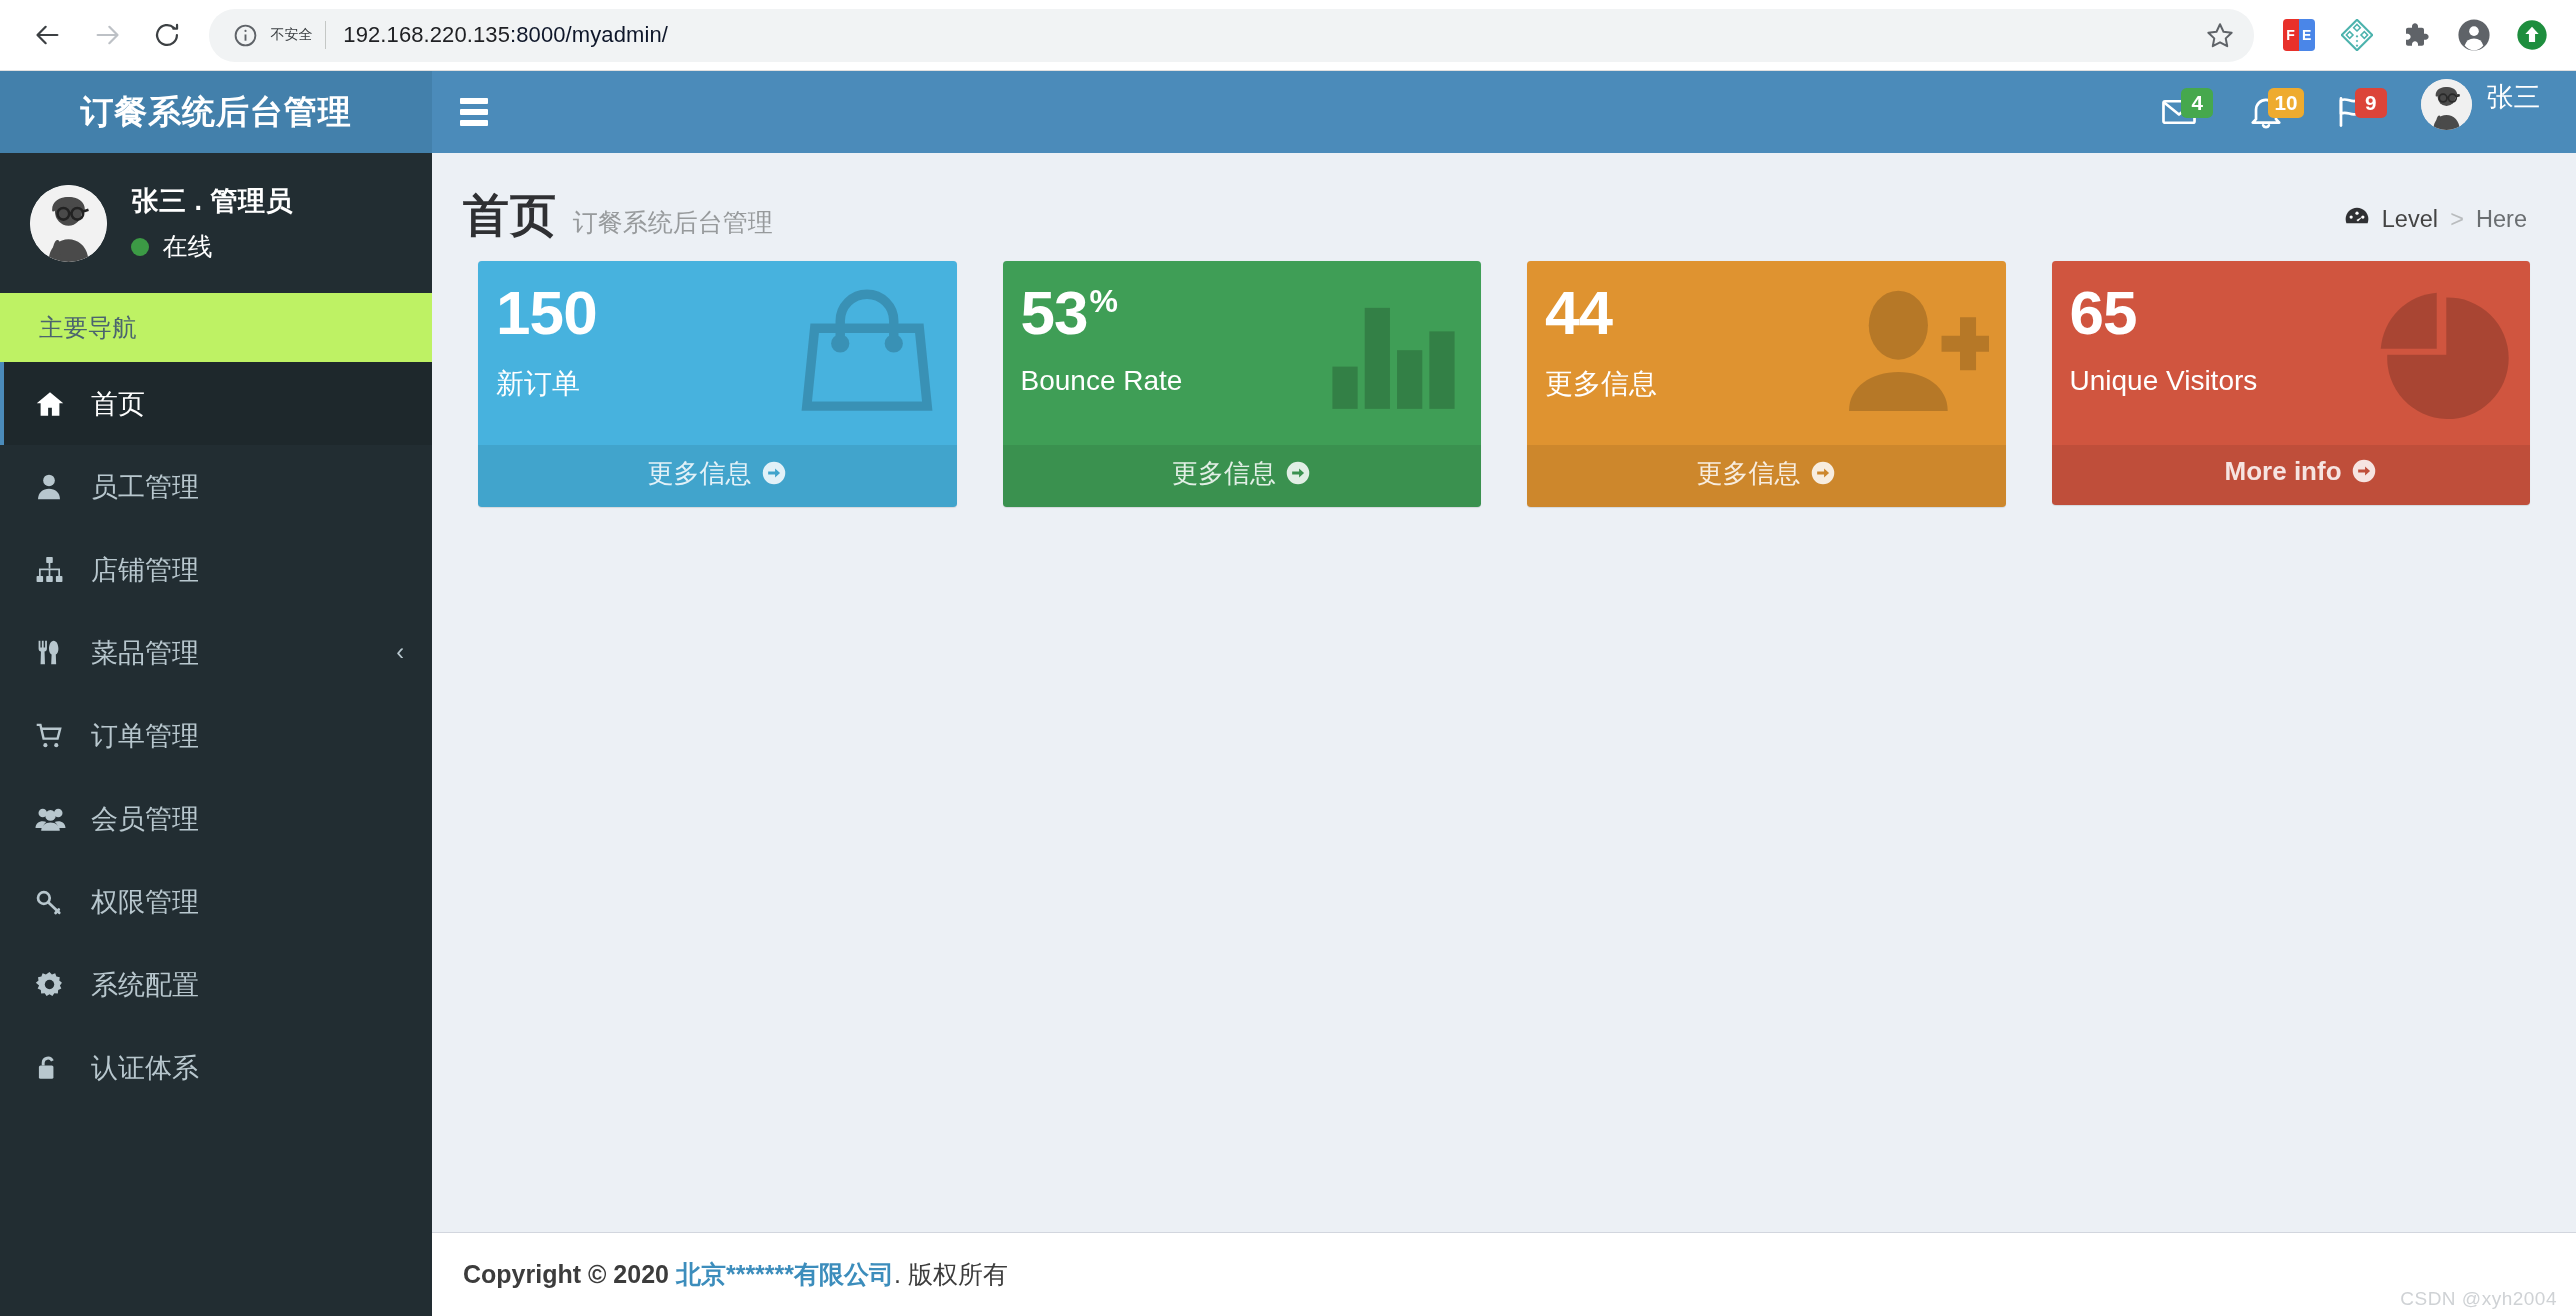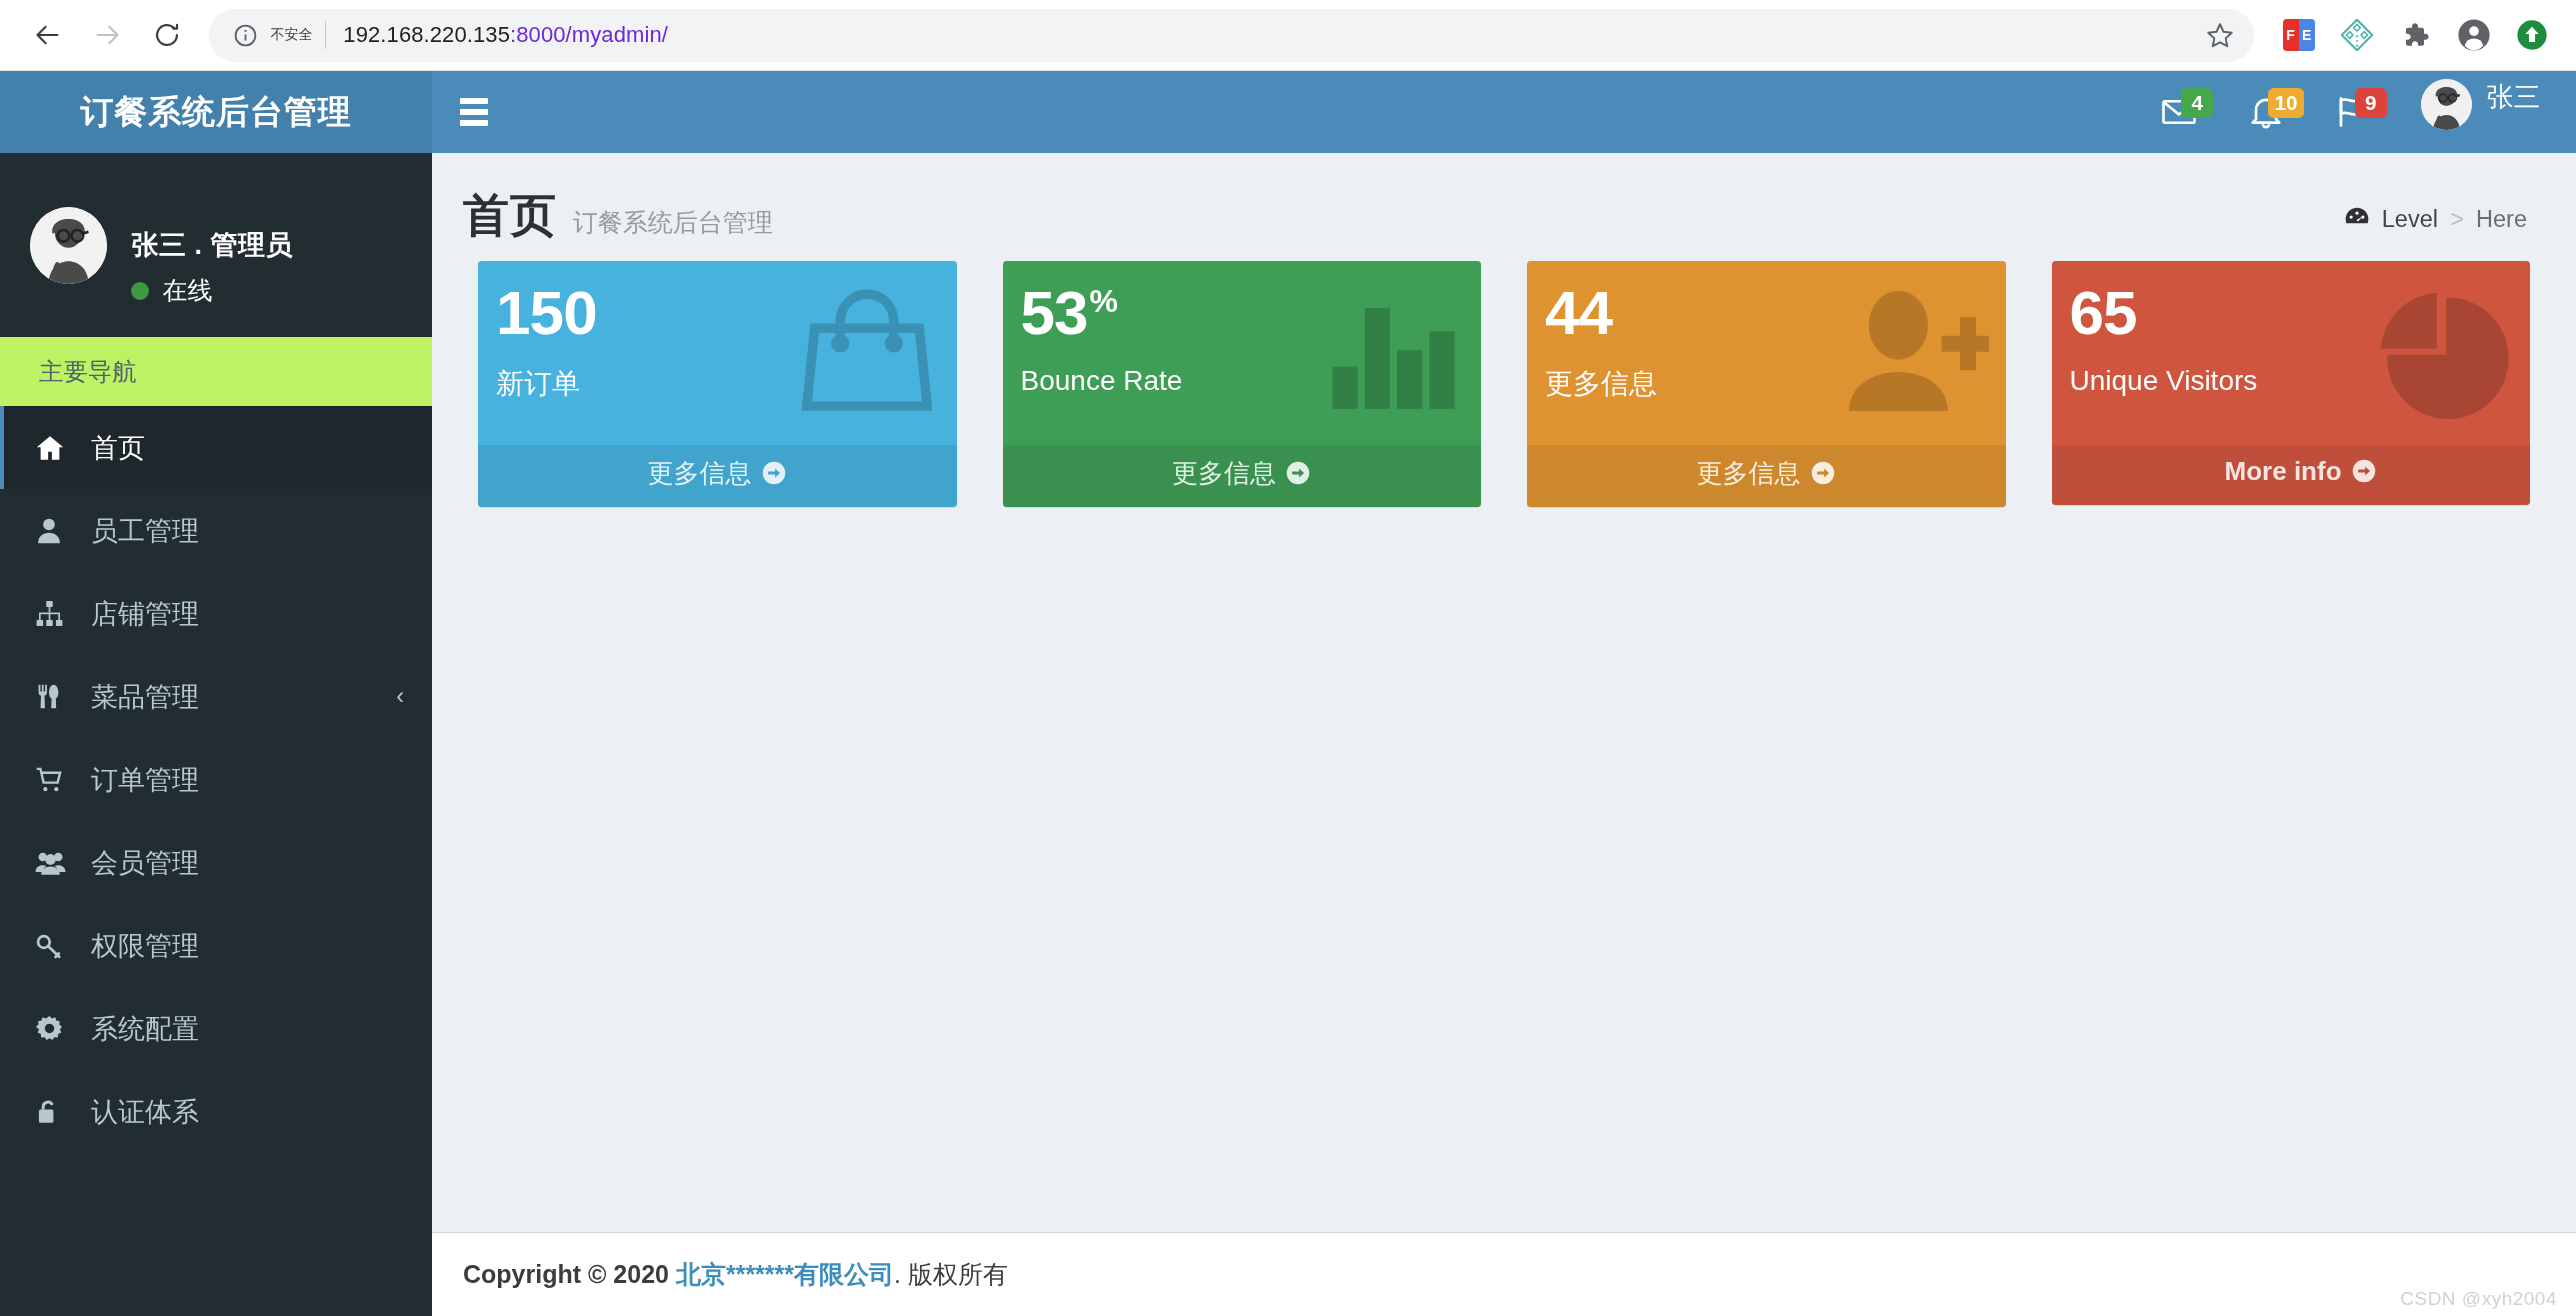--- a/index.html
+++ b/index.html
@@ -50,21 +50,21 @@
   .omni-sep {
     width: 0.9px; height: 28px; background: #c4c7c5;
     margin-right: 17px;
   }
   .url-text {
     font-size: 22px;
     color: #202124;
     letter-spacing: 0.1px;
     white-space: nowrap;
   }
-  .url-text .dim { color: #6d28d9; }
+  .url-text .dim { color: #0f172a; }
   .star-btn {
     position: absolute; right: 15px; top: 50%; transform: translateY(-50%);
     width: 38px; height: 38px;
     display:flex; align-items:center; justify-content:center;
     cursor: pointer;
   }
 
   .ext-icons { display: flex; align-items: center; gap: 11.3px; padding-left: 9.4px; }
   .ext-icon {
     width: 47px; height: 47px;
@@ -179,21 +179,21 @@
   .user-panel {
     display: flex; align-items: center;
     padding: 30px 28px 30px 30px;
     gap: 24.4px;
   }
   .avatar-lg {
     width: 77px; height: 77px; border-radius: 50%;
     background: #eceef0; overflow: hidden; flex-shrink: 0;
     position: relative;
   }
-  .user-panel-info { display: flex; flex-direction: column; gap: 11.3px; margin-top: 44px; }
+  .user-panel-info { display: flex; flex-direction: column; gap: 11.3px; }
   .up-name { color: #fff; font-size: 27px; font-weight: 700; letter-spacing: 0.5px; }
   .up-status { display: flex; align-items: center; gap: 13px; }
   .dot { width: 18px; height: 18px; border-radius: 50%; background: #3c9a45; }
   .up-status-text { color: #fff; font-size: 25px; }
 
   .menu-header {
     background: #bef264;
     color: #4b646f;
     font-size: 24.4px;
     padding: 20.7px 39px;

